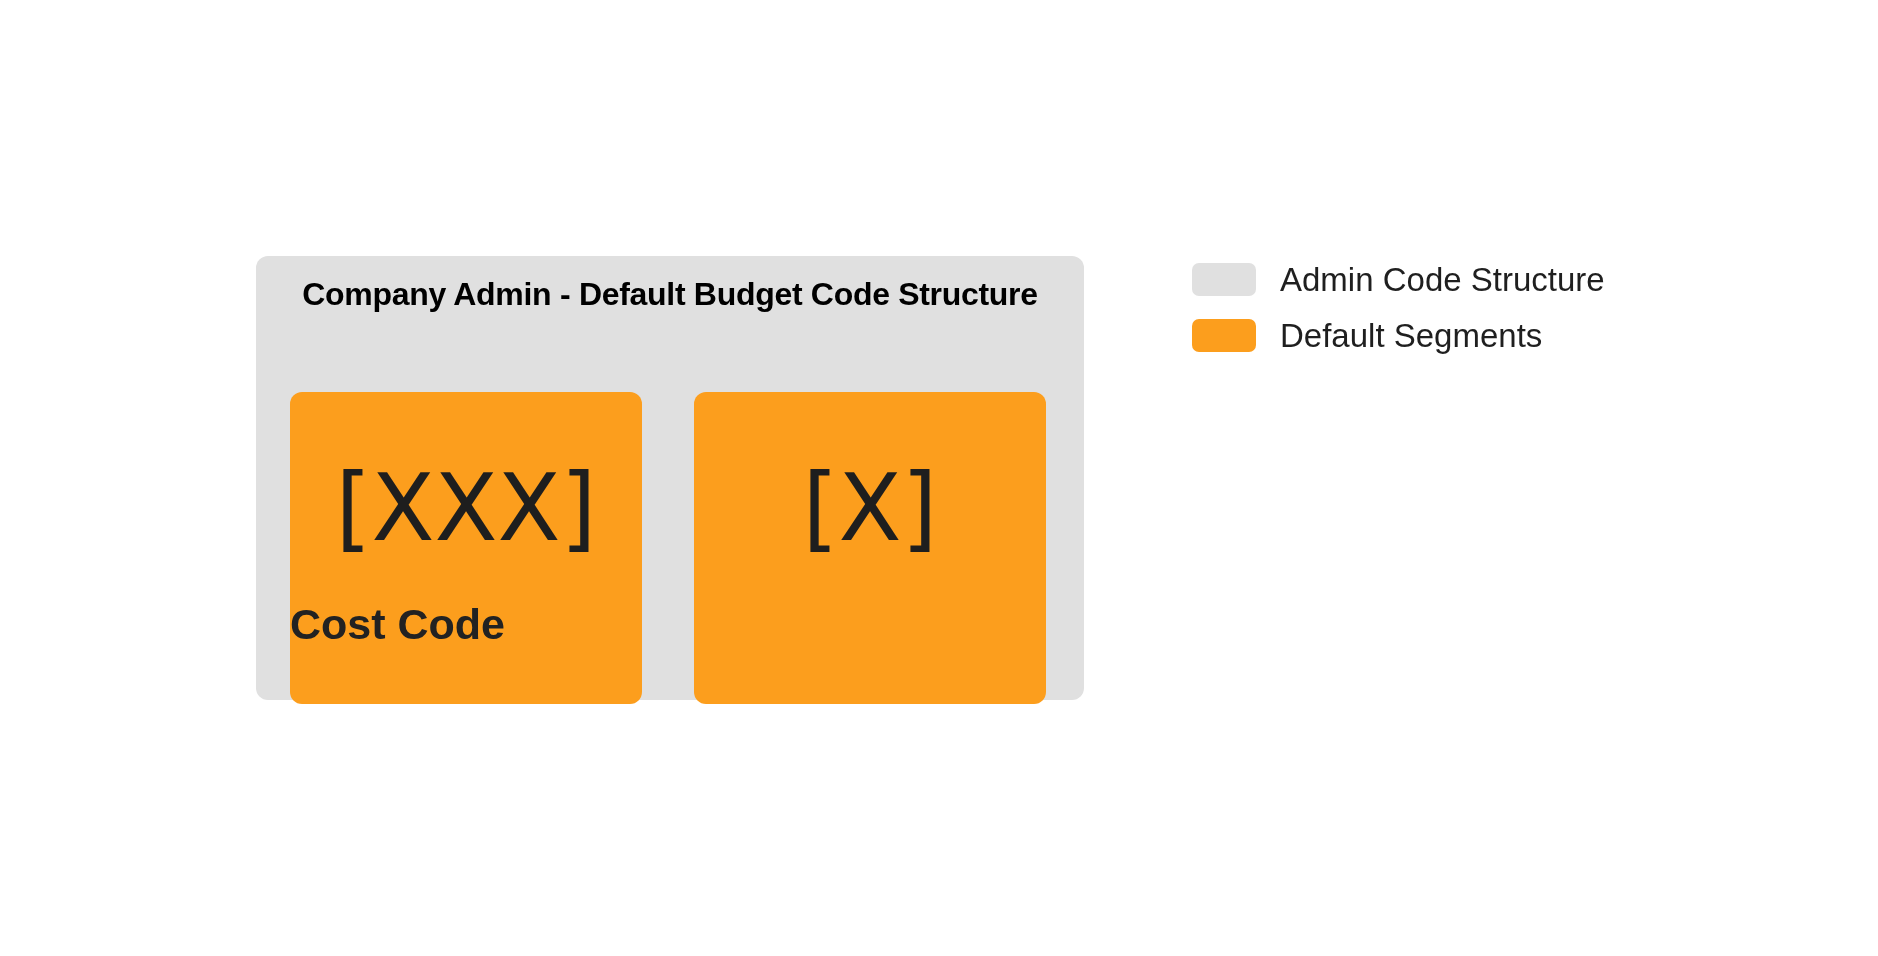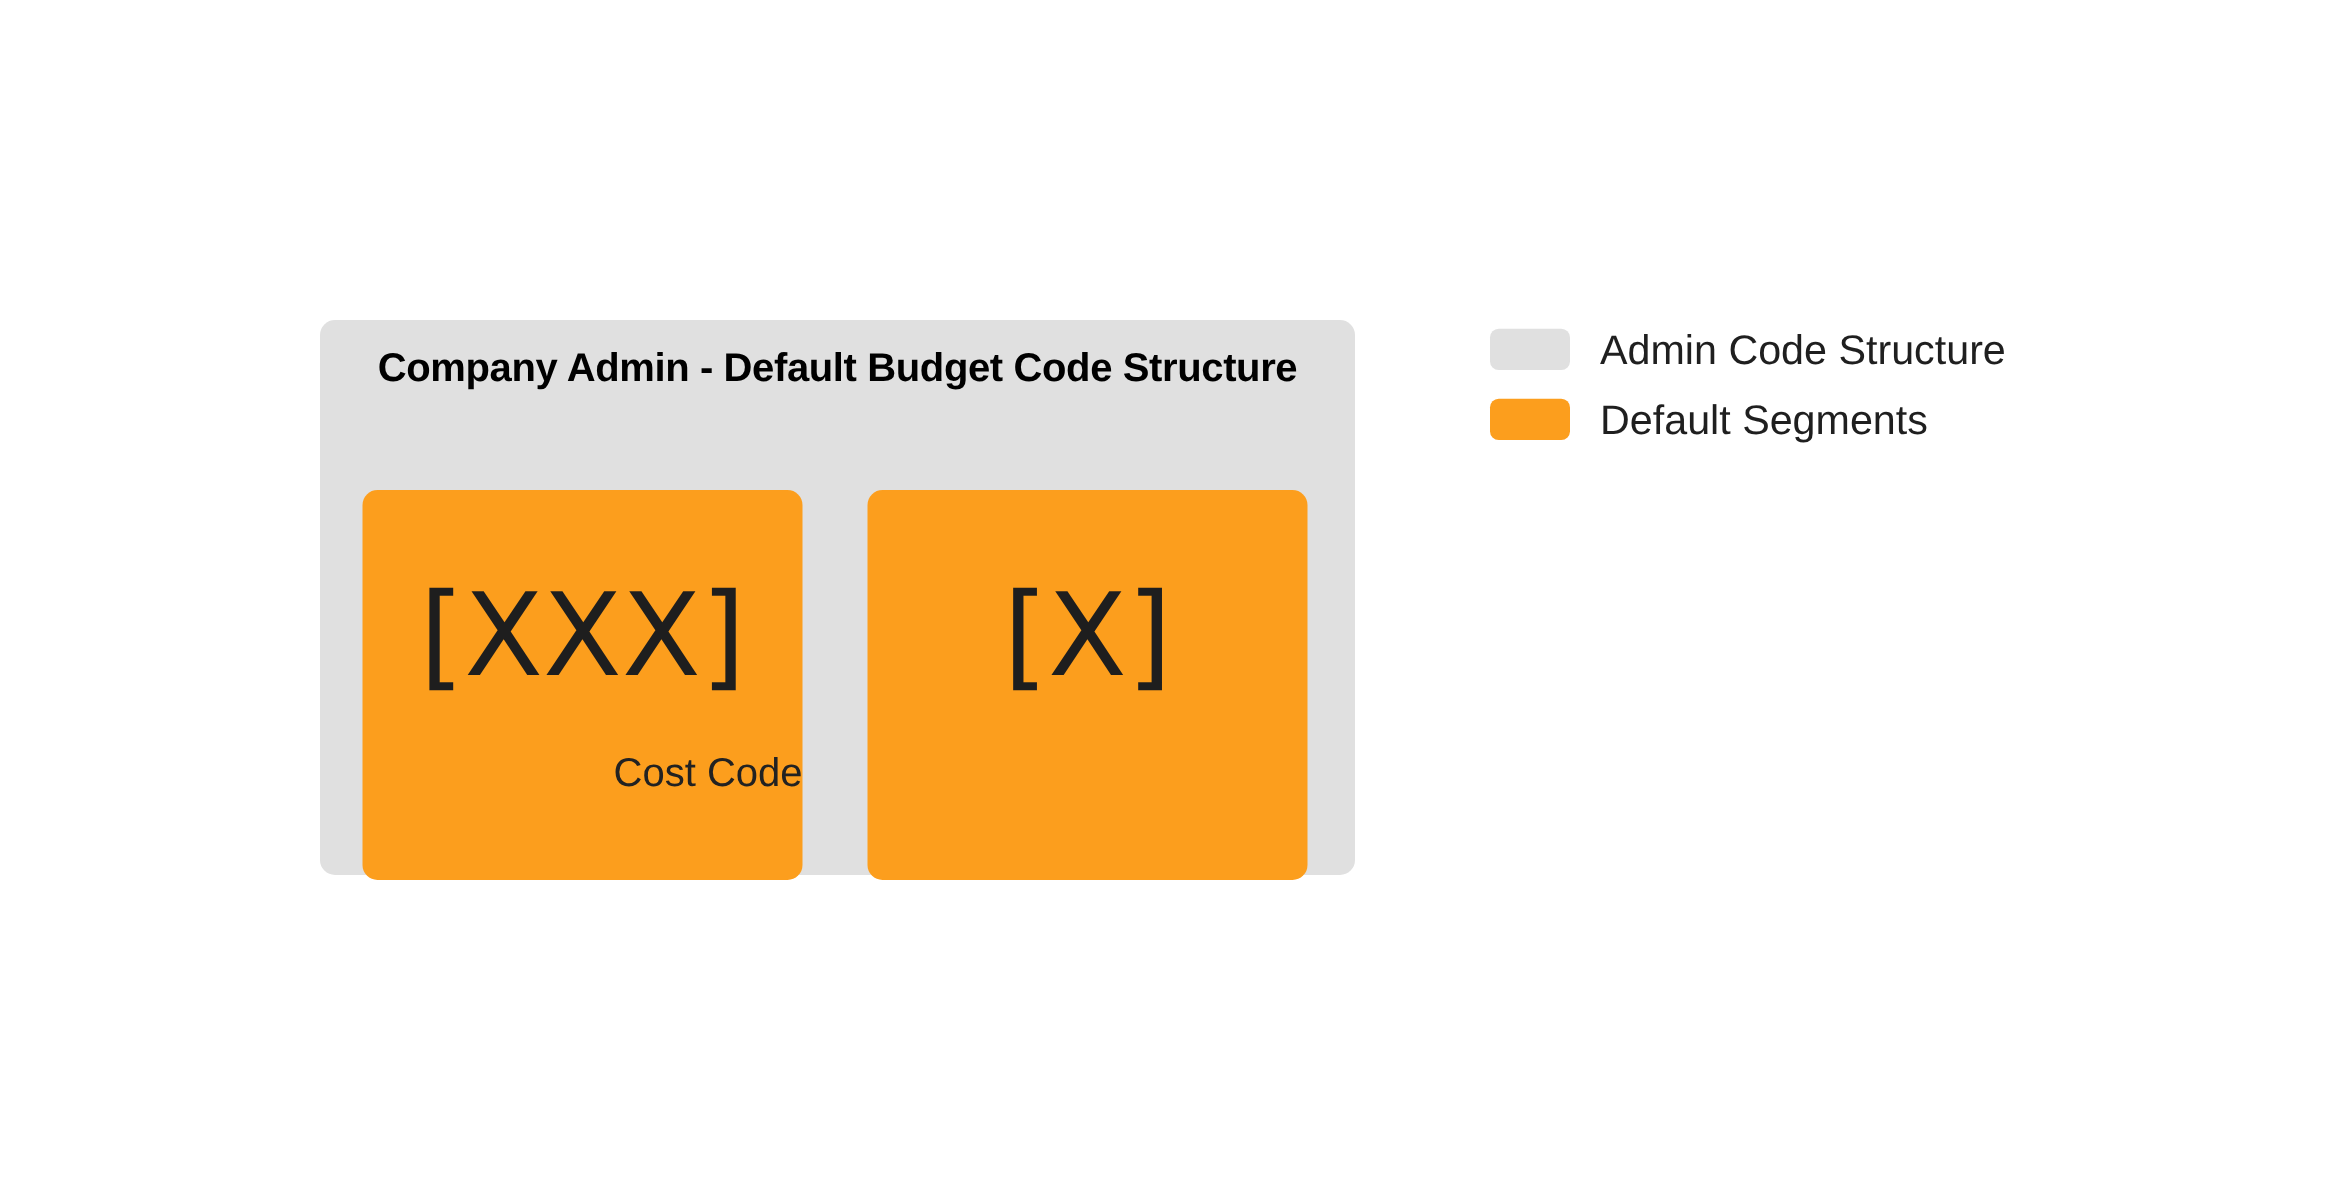--- a/index.html
+++ b/index.html
@@ -3,21 +3,21 @@
 <meta charset="utf-8">
 <style>
   html,body{margin:0;padding:0;background:#ffffff;}
   body{width:1878px;height:956px;position:relative;overflow:hidden;font-family:"Liberation Sans","DejaVu Sans",sans-serif;color:#232323;}
   .container{position:absolute;left:256px;top:256px;width:828px;height:444px;background:#e0e0e0;border-radius:12px;}
   .title{position:absolute;left:0;top:20px;width:100%;text-align:center;font-size:32px;font-weight:bold;color:#000000;letter-spacing:-0.3px;}
   .seg{position:absolute;top:90px;width:352px;height:312px;background:#fc9e1d;border-radius:12px;margin-top:46px;}
   .seg.a{left:34px;}
   .seg.b{left:438px;}
   .code{position:absolute;left:0;width:100%;top:62px;text-align:center;font-size:92px;line-height:110px;color:#1e1e1e;font-family:"DejaVu Sans","Liberation Sans",sans-serif;}
-  .label{position:absolute;left:0;width:100%;top:208px;text-align:right;font-size:32px;font-weight:normal;color:#222;}
+  .label{position:absolute;left:0;width:100%;top:208px;text-align:left;font-size:43px;font-weight:bold;color:#222;}
   .seg.b .label{top:210px;}
   .legend{position:absolute;left:1192px;top:263px;}
   .leg-item{position:absolute;left:0;height:33px;width:500px;}
   .sw{position:absolute;left:0;top:0;width:64px;height:33px;border-radius:7px;}
   .leg-text{position:absolute;left:88px;top:-2px;font-size:33px;line-height:37px;color:#1f1f1f;white-space:nowrap;}
 </style>
 </head>
 <body>
 
 <div class="container">

